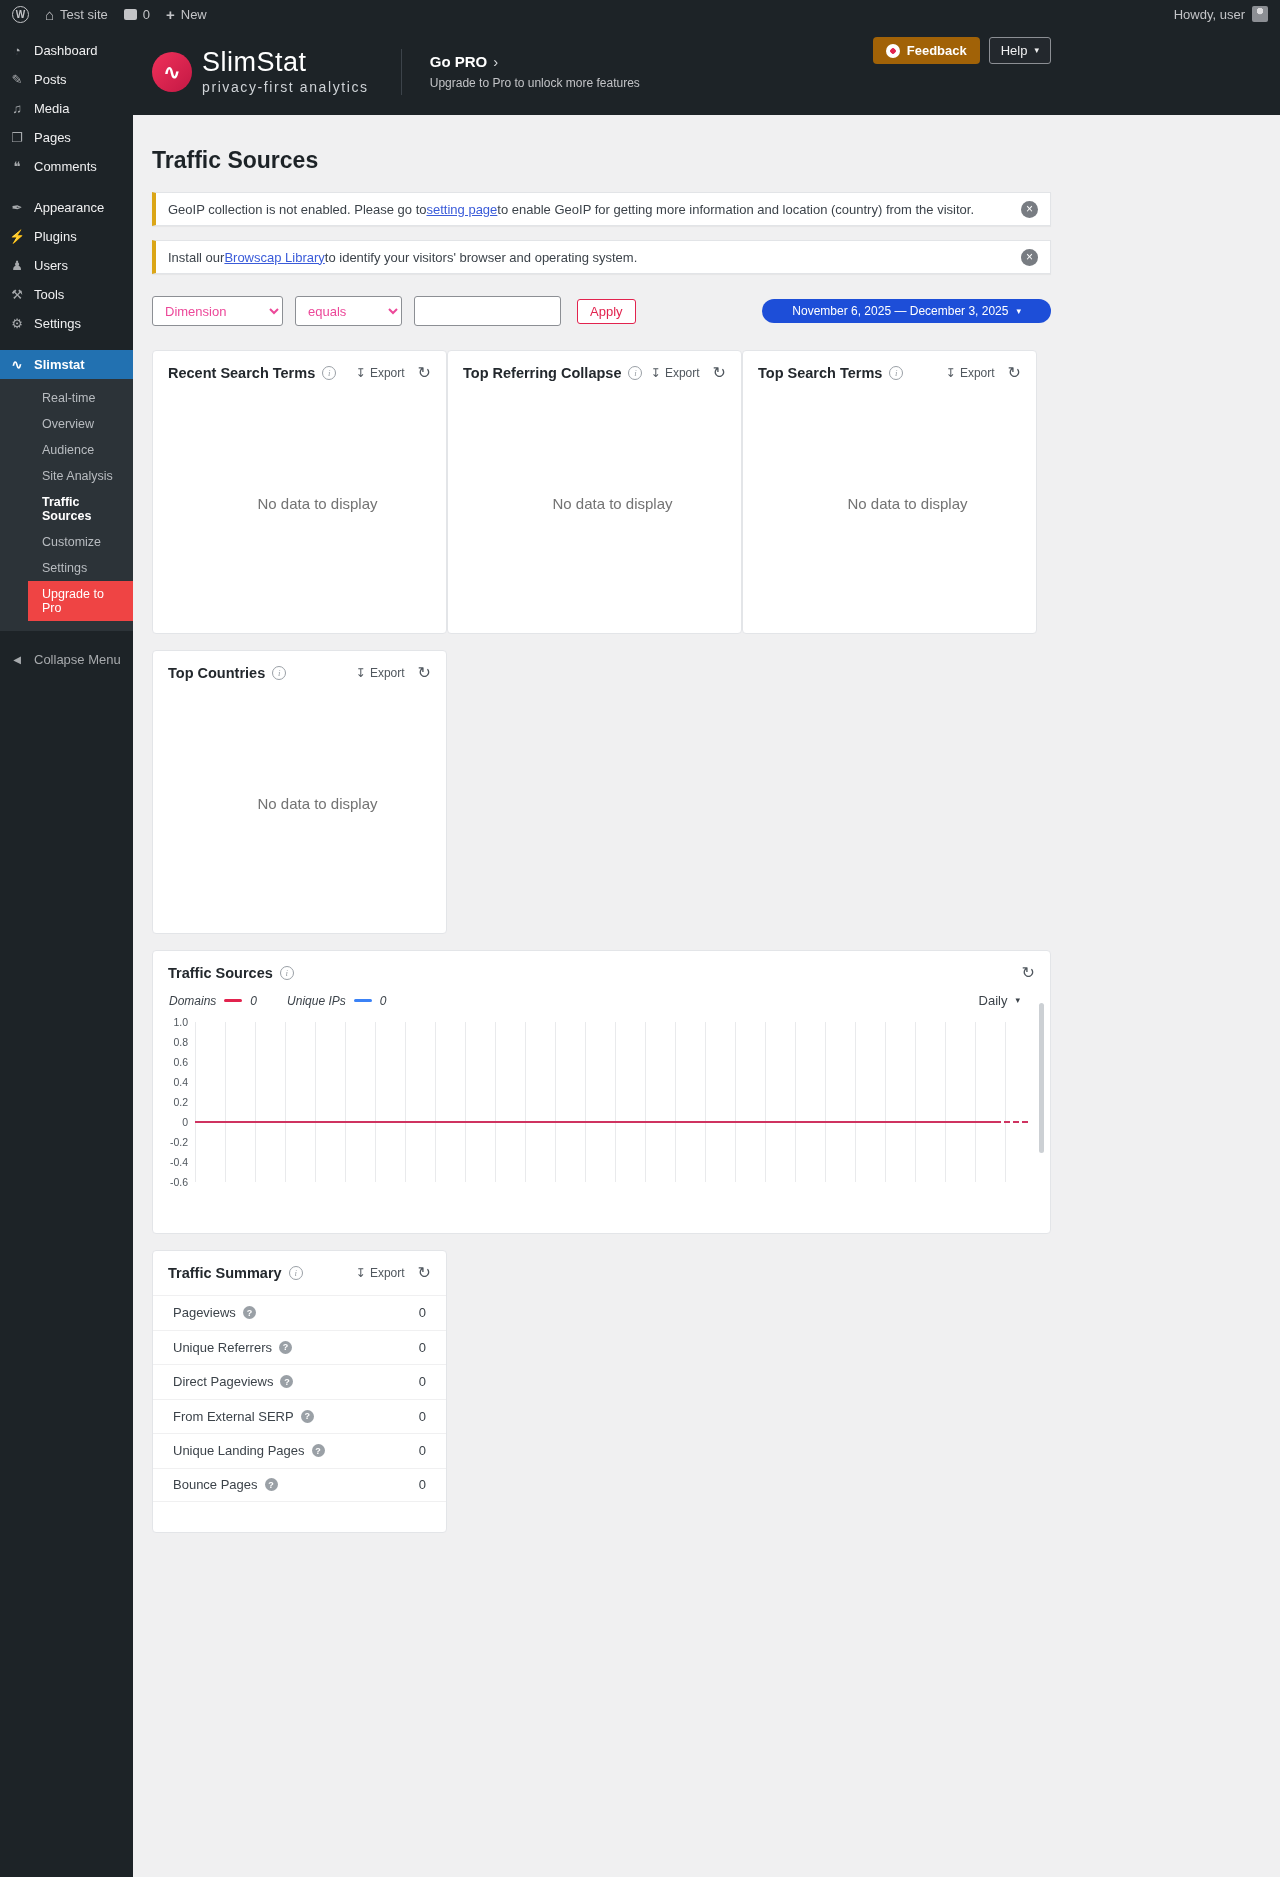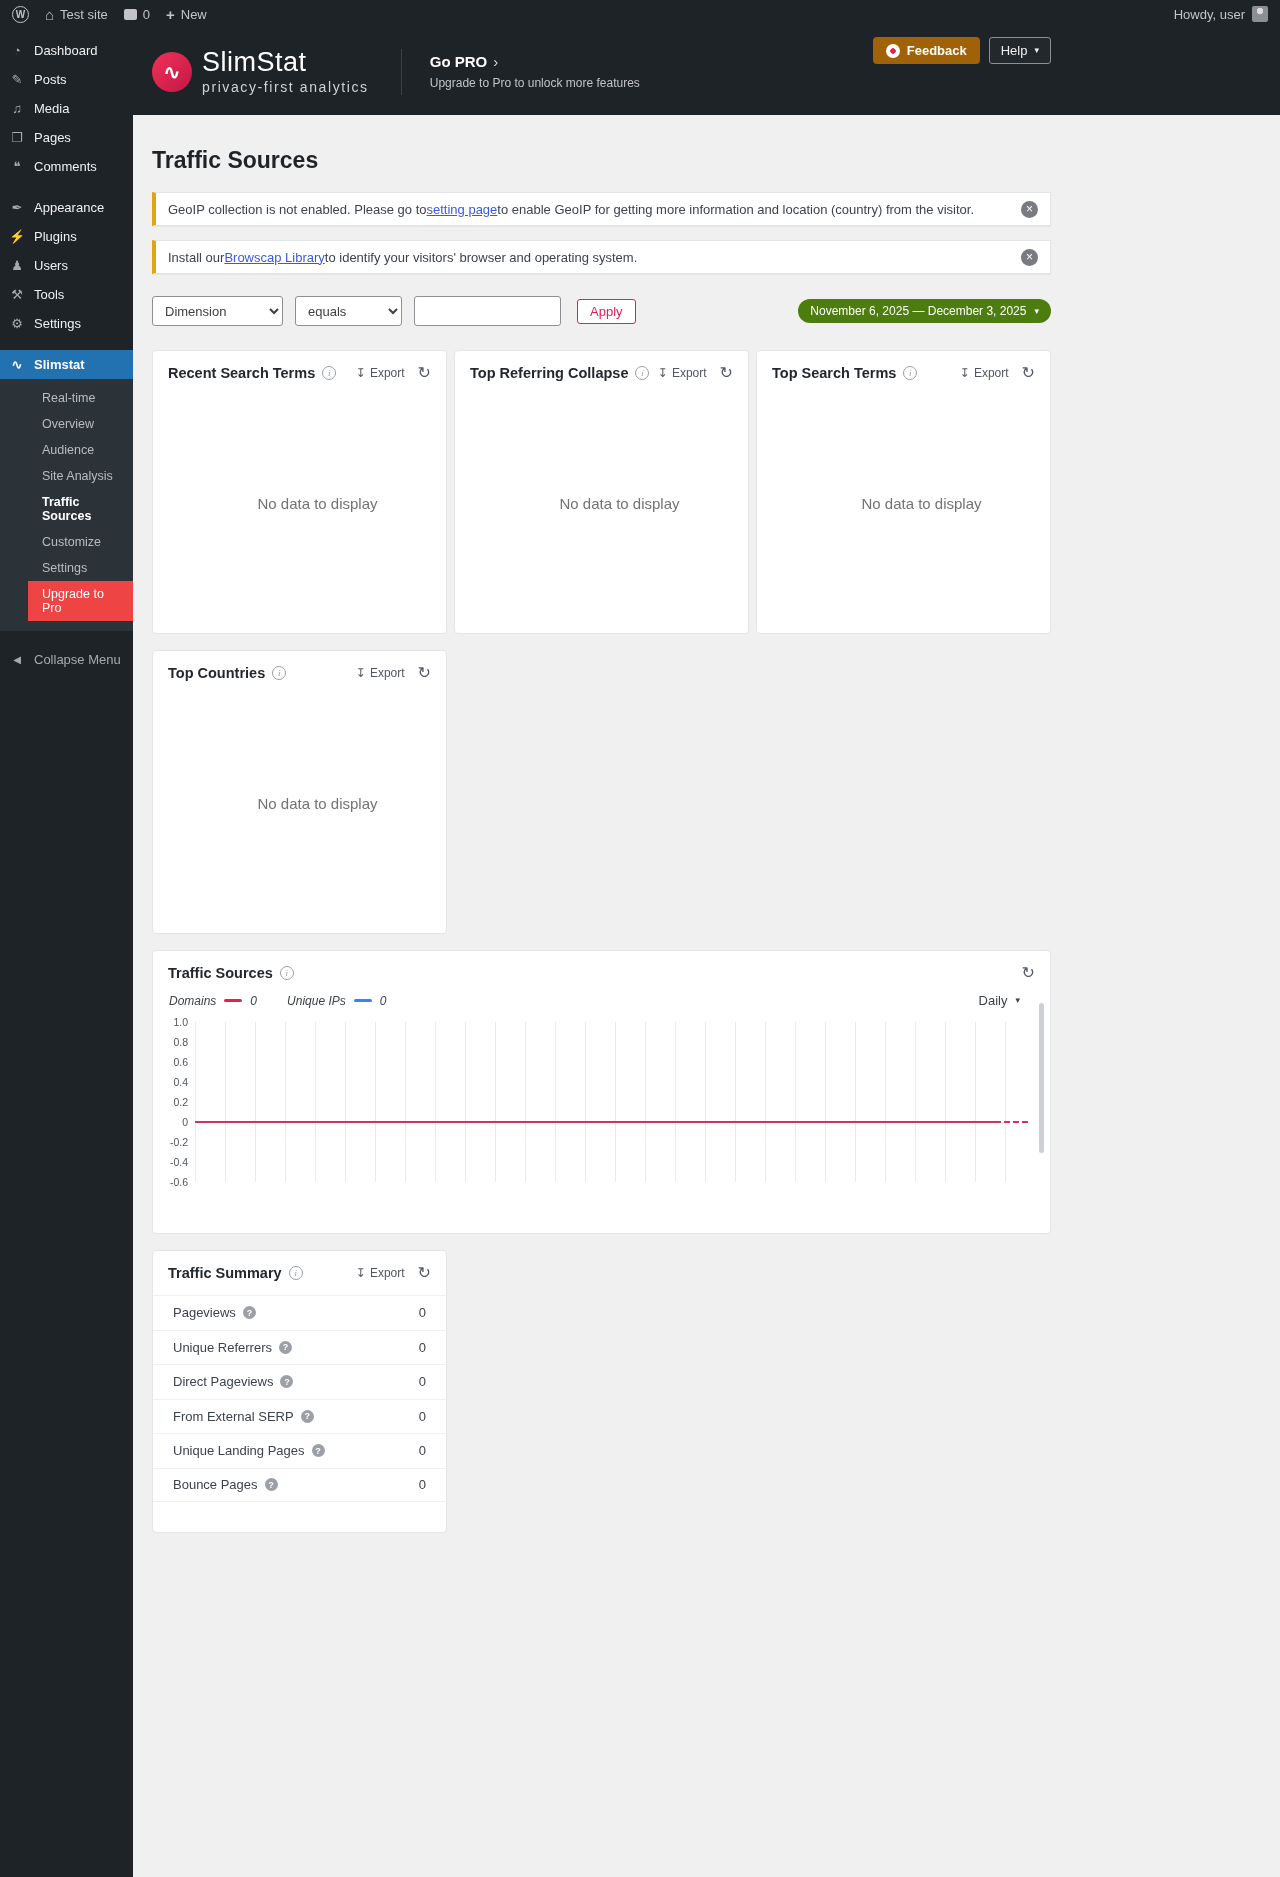--- a/index.html
+++ b/index.html
@@ -95,37 +95,37 @@
   }
   .notice:first-of-type { margin-top:18px; }
   .notice a, .inline-link { color:#3a5bd9; text-decoration:underline; cursor:pointer; }
   .notice-dismiss {
     margin-left:auto; width:17px; height:17px; border-radius:50%; background:#787c82; color:#fff;
     display:flex; align-items:center; justify-content:center; font-size:12px; line-height:1; cursor:pointer;
   }
 
   .filter-row { margin-top:22px; display:flex; align-items:center; gap:12px; }
   .filter-select, .filter-input {
-    height:30px; border:1px solid #8c8f94; border-radius:3px; background:#fff; color:#404040;
+    height:30px; border:1px solid #8c8f94; border-radius:3px; background:#fff; color:#ec4899;
     font-size:13px; font-family:inherit; padding:0 8px;
   }
   .filter-select { padding-right:22px; }
   .sel-dimension { width:131px; } .sel-operator { width:107px; } .filter-input { width:147px; }
   .apply-btn {
     background:#fff; border:1px solid #e2234e; color:#e2234e; border-radius:3px;
     padding:4px 12px; font-size:13px; cursor:pointer; margin-left:4px; font-family:inherit;
   }
   .date-pill {
-    margin-left:auto; background:#4d7c0f; color:#fff; border:none; border-radius:13px;
-    padding:5px 12px; font-size:12px; display:flex; align-items:center; gap:8px; cursor:pointer;
+    margin-left:auto; background:#1d4ed8; color:#fff; border:none; border-radius:13px;
+    padding:5px 30px; font-size:12px; display:flex; align-items:center; gap:8px; cursor:pointer;
     font-family:inherit;
   }
 
   
-  .cards-row { margin-top:24px; display:flex; gap:7px; }
+  .cards-row { margin-top:24px; display:flex; gap:0; }
   .card {
     background:#fff; border:1px solid #e3e5e8; border-radius:4px; display:flex; flex-direction:column;
   }
   .card-sm { width:295px; height:284px; }
   .card-wide { width:899px; height:284px; margin-top:16px; position:relative; }
   .card-header { display:flex; align-items:center; padding:14px 15px 10px; }
   .card-title { font-size:14.5px; font-weight:bold; color:#23282d; }
   .info-icon {
     margin-left:7px; width:14px; height:14px; border-radius:50%; border:1.4px solid #9aa0a6;
     color:#9aa0a6; display:inline-flex; align-items:center; justify-content:center;

